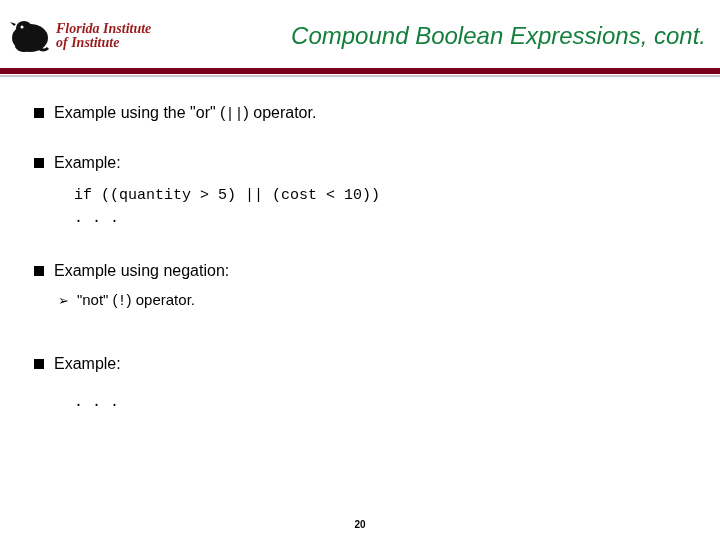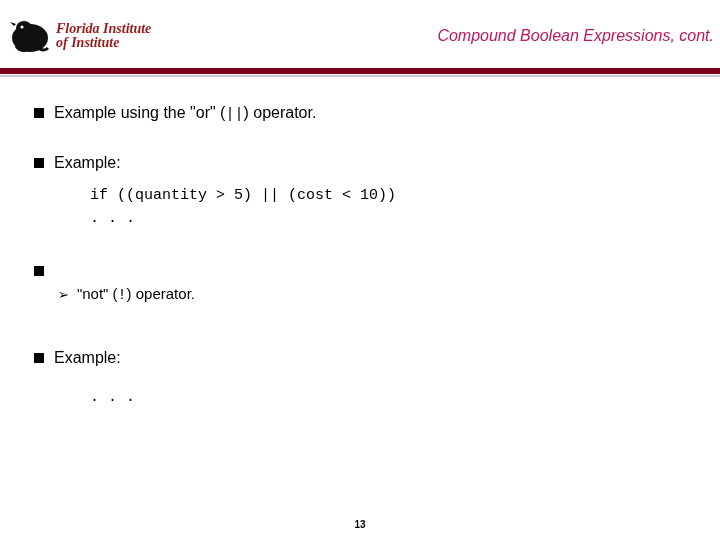--- a/index.html
+++ b/index.html
@@ -10,21 +10,21 @@
     background: #ffffff;
     font-family: Arial, Helvetica, sans-serif;
     color: #000;
     position: relative;
     overflow: hidden;
   }
   .header {
     display: flex;
     align-items: center;
     height: 64px;
-    padding: 4px 4px 0 8px;
+    padding: 4px 12px 0 8px;
   }
   .logo-block {
     display: flex;
     align-items: center;
     gap: 4px;
     flex: 0 0 auto;
   }
   .logo-text {
     display: flex;
     flex-direction: column;
@@ -40,23 +40,23 @@
   .logo-line2 {
     font-family: Georgia, 'Times New Roman', serif;
     font-style: italic;
     font-weight: bold;
     color: #9a1b1b;
     font-size: 14px;
   }
   .title {
     flex: 1 1 auto;
     text-align: right;
-    font-size: 16px;
+    font-size: 24px;
     font-style: italic;
-    color: #be185d;
+    color: #15803d;
     padding-right: 2px;
   }
   .rule-dark {
     height: 6px;
     background: #7a0019;
     margin: 0 0 0 0;
   }
   .rule-light {
     height: 2px;
     background: #c7c7c7;
@@ -88,21 +88,21 @@
   .txt {
     font-size: 16px;
     line-height: 1.3;
   }
   .mono {
     font-family: "Courier New", Courier, monospace;
     font-size: 15px;
     white-space: pre;
   }
   .sub {
-    margin-left: 56px;
+    margin-left: 40px;
   }
   .gap-sm { height: 6px; }
   .gap-md { height: 20px; }
   .gap-lg { height: 34px; }
   .page-num {
     position: absolute;
     bottom: 10px;
     left: 0;
     width: 100%;
     text-align: center;
@@ -151,33 +151,34 @@
   </div>
   <div class="gap-sm"></div>
   <div class="sub mono">if ((quantity &gt; 5) || (cost &lt; 10))</div>
   <div class="gap-sm"></div>
   <div class="sub mono">. . .</div>
 
   <div class="gap-lg"></div>
 
   <div class="item">
     <div class="blk"></div>
+    <div class="txt">Example using negation:</div>
   </div>
   <div class="item sub" style="margin-left:24px">
     <div class="arrow">➢</div>
     <div class="txt" style="font-size:15px">
       <span>"not" (</span><span class="mono">!</span><span>) operator.</span>
     </div>
   </div>
 
   <div class="gap-lg"></div>
 
   <div class="item">
     <div class="blk"></div>
     <div class="txt">Example:</div>
   </div>
   <div class="gap-sm"></div>
   <div class="gap-sm"></div>
   <div class="sub mono">. . .</div>
 
 </div>
 
-<div class="page-num">13</div>
+<div class="page-num">20</div>
 
 </body></html>

